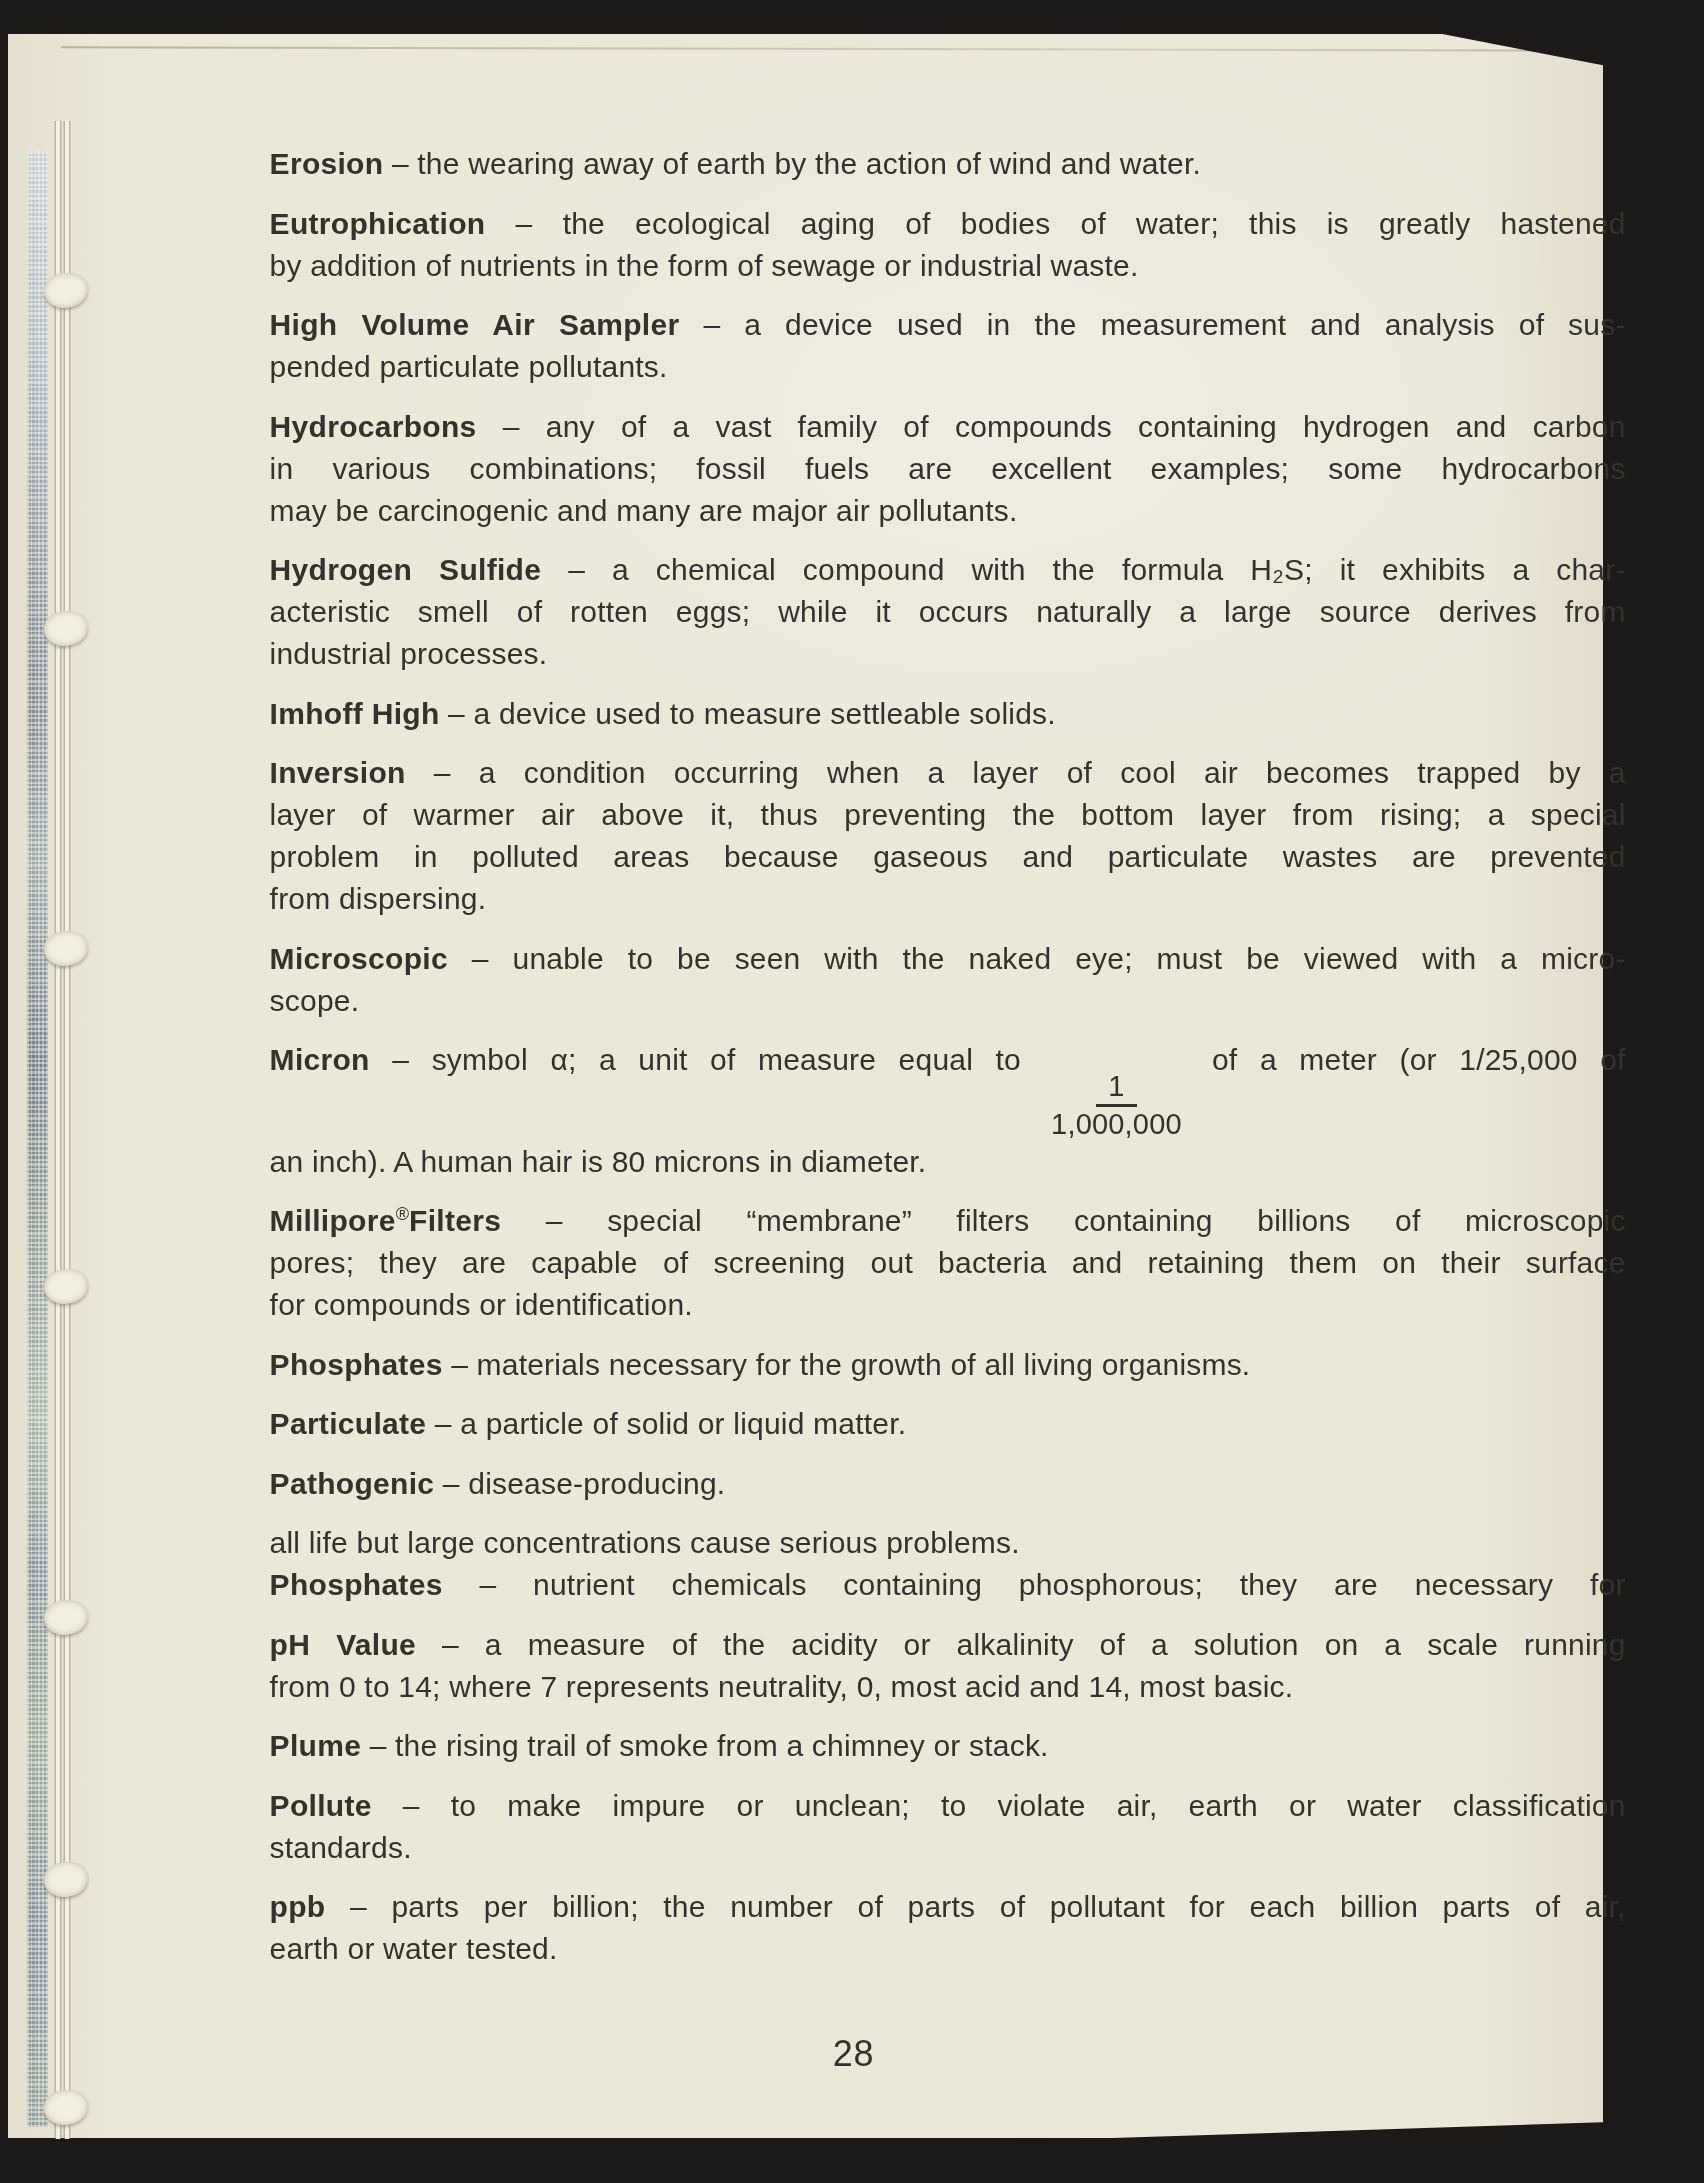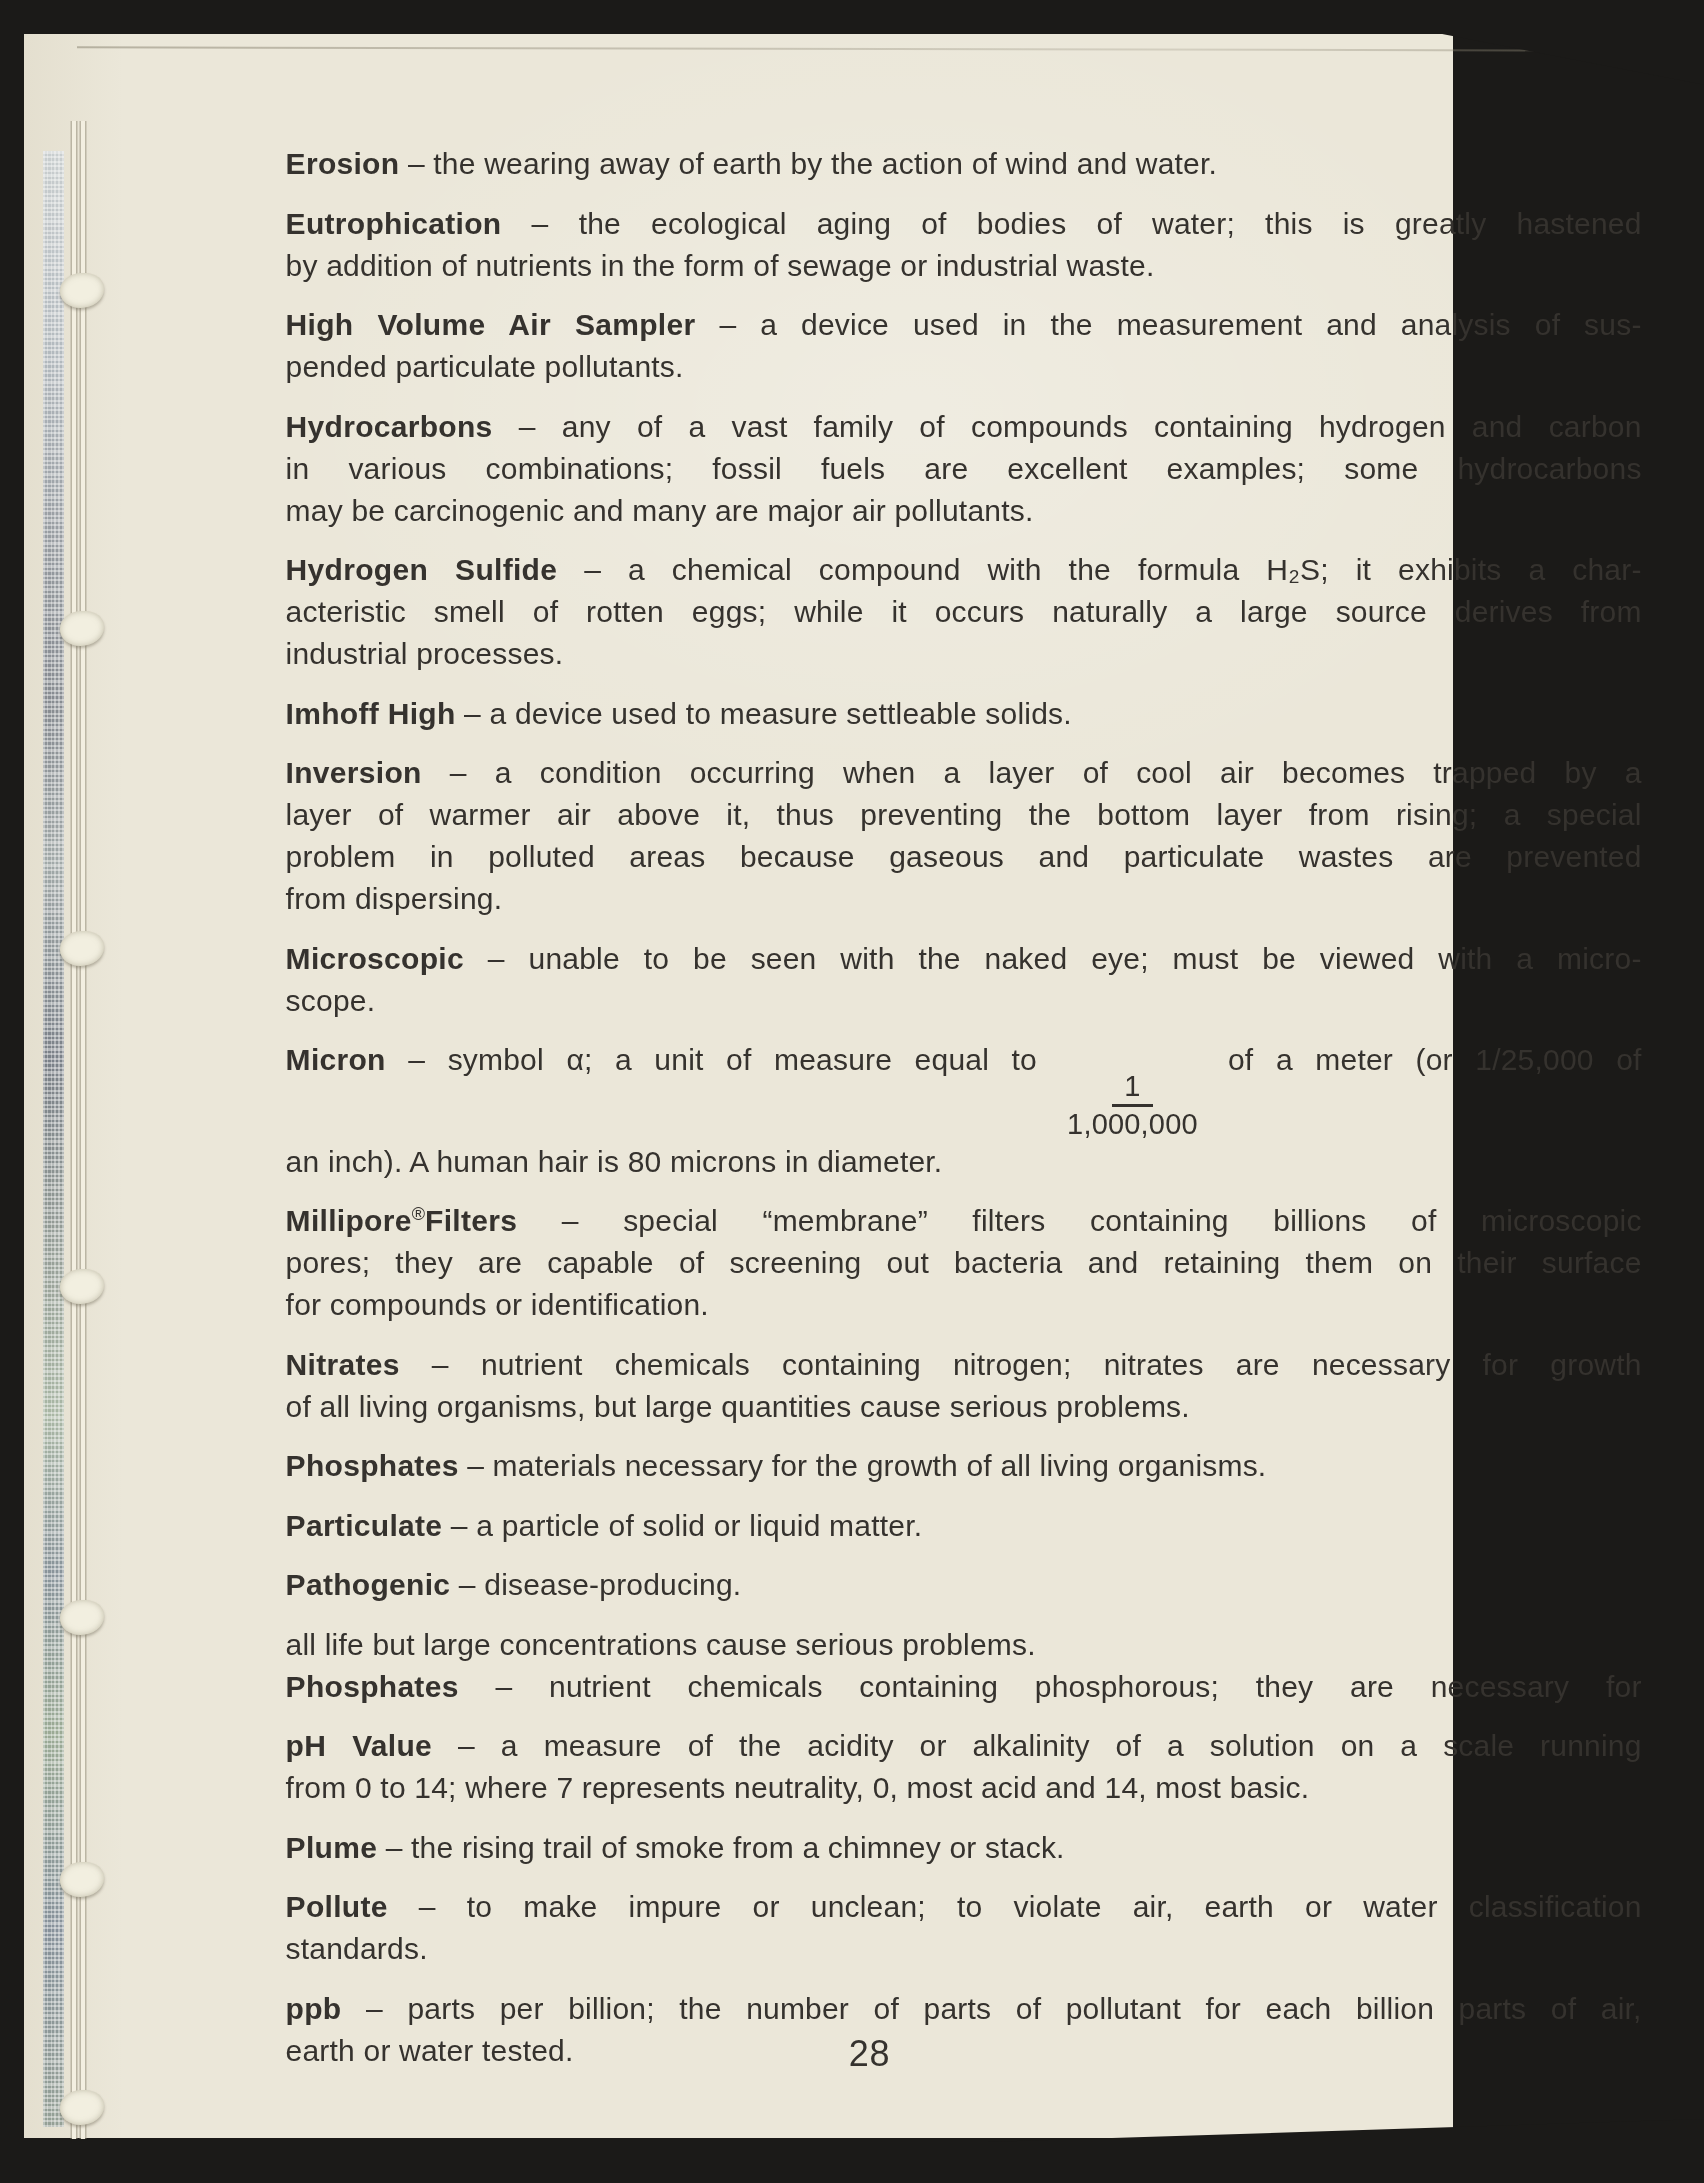--- a/index.html
+++ b/index.html
@@ -3,26 +3,25 @@
 <meta charset="utf-8">
 <style>
   html,body{margin:0;padding:0;}
   body{
     width:1704px;height:2183px;position:relative;overflow:hidden;
     background:#1b1a18;
     font-family:"Liberation Sans","DejaVu Sans",sans-serif;
   }
   
   .page{
-    position:absolute;left:7.6px;top:34px;width:1429px;height:2104px;
+    position:absolute;left:7.6px;top:34px;width:1595px;height:2104px;
     background:
       radial-gradient(1064px 684px at 62% 18%, rgba(255,255,255,.22), rgba(255,255,255,0) 60%),
       linear-gradient(90deg,#e4dfcf 0px,#ebe7d9 99px,#ebe7d9 1482px,#ddd8c6 1646px,#f3f0e4 1662px,#b9b3a0 1669px,#8f8a79 1673px,#e9e5d7 1679px,#e6e2d4 1697px),
       #ebe7d9;
-    margin-left: 16px;
   }
   
   .under-sheet-line{
     position:absolute;left:53px;top:13.7px;width:1581px;height:1.5px;
     background:linear-gradient(90deg,rgba(140,134,116,.55),rgba(140,134,116,.25) 70%,rgba(140,134,116,.5));
     transform:rotate(.12deg);
   }
   
   .wedge-tr{
     position:absolute;left:1437px;top:33px;width:268px;height:52px;background:#1b1a18;
@@ -136,24 +135,20 @@
             <span class="den">1,000,000</span>
           </span> of a meter (or 1/25,000 of</div>
         <div class="line last">an inch). A human hair is 80 microns in diameter.</div>
       </div>
       <div class="entry">
         <div class="line"><b>Millipore</b><sup>®</sup><b>Filters</b> – special “membrane” filters containing billions of microscopic</div>
         <div class="line">pores; they are capable of screening out bacteria and retaining them on their surface</div>
         <div class="line last">for compounds or identification.</div>
       </div>
       <div class="entry">
-        <div class="line"><b>Nitrates</b> – nutrient chemicals containing nitrogen; nitrates are necessary for growth</div>
-        <div class="line last">of all living organisms, but large quantities cause serious problems.</div>
-      </div>
-      <div class="entry">
         <div class="line last"><b>Phosphates</b> – materials necessary for the growth of all living organisms.</div>
       </div>
       <div class="entry">
         <div class="line last"><b>Particulate</b> – a particle of solid or liquid matter.</div>
       </div>
       <div class="entry">
         <div class="line last"><b>Pathogenic</b> – disease-producing.</div>
       </div>
       <div class="entry">
         <div class="line last">all life but large concentrations cause serious problems.</div>

